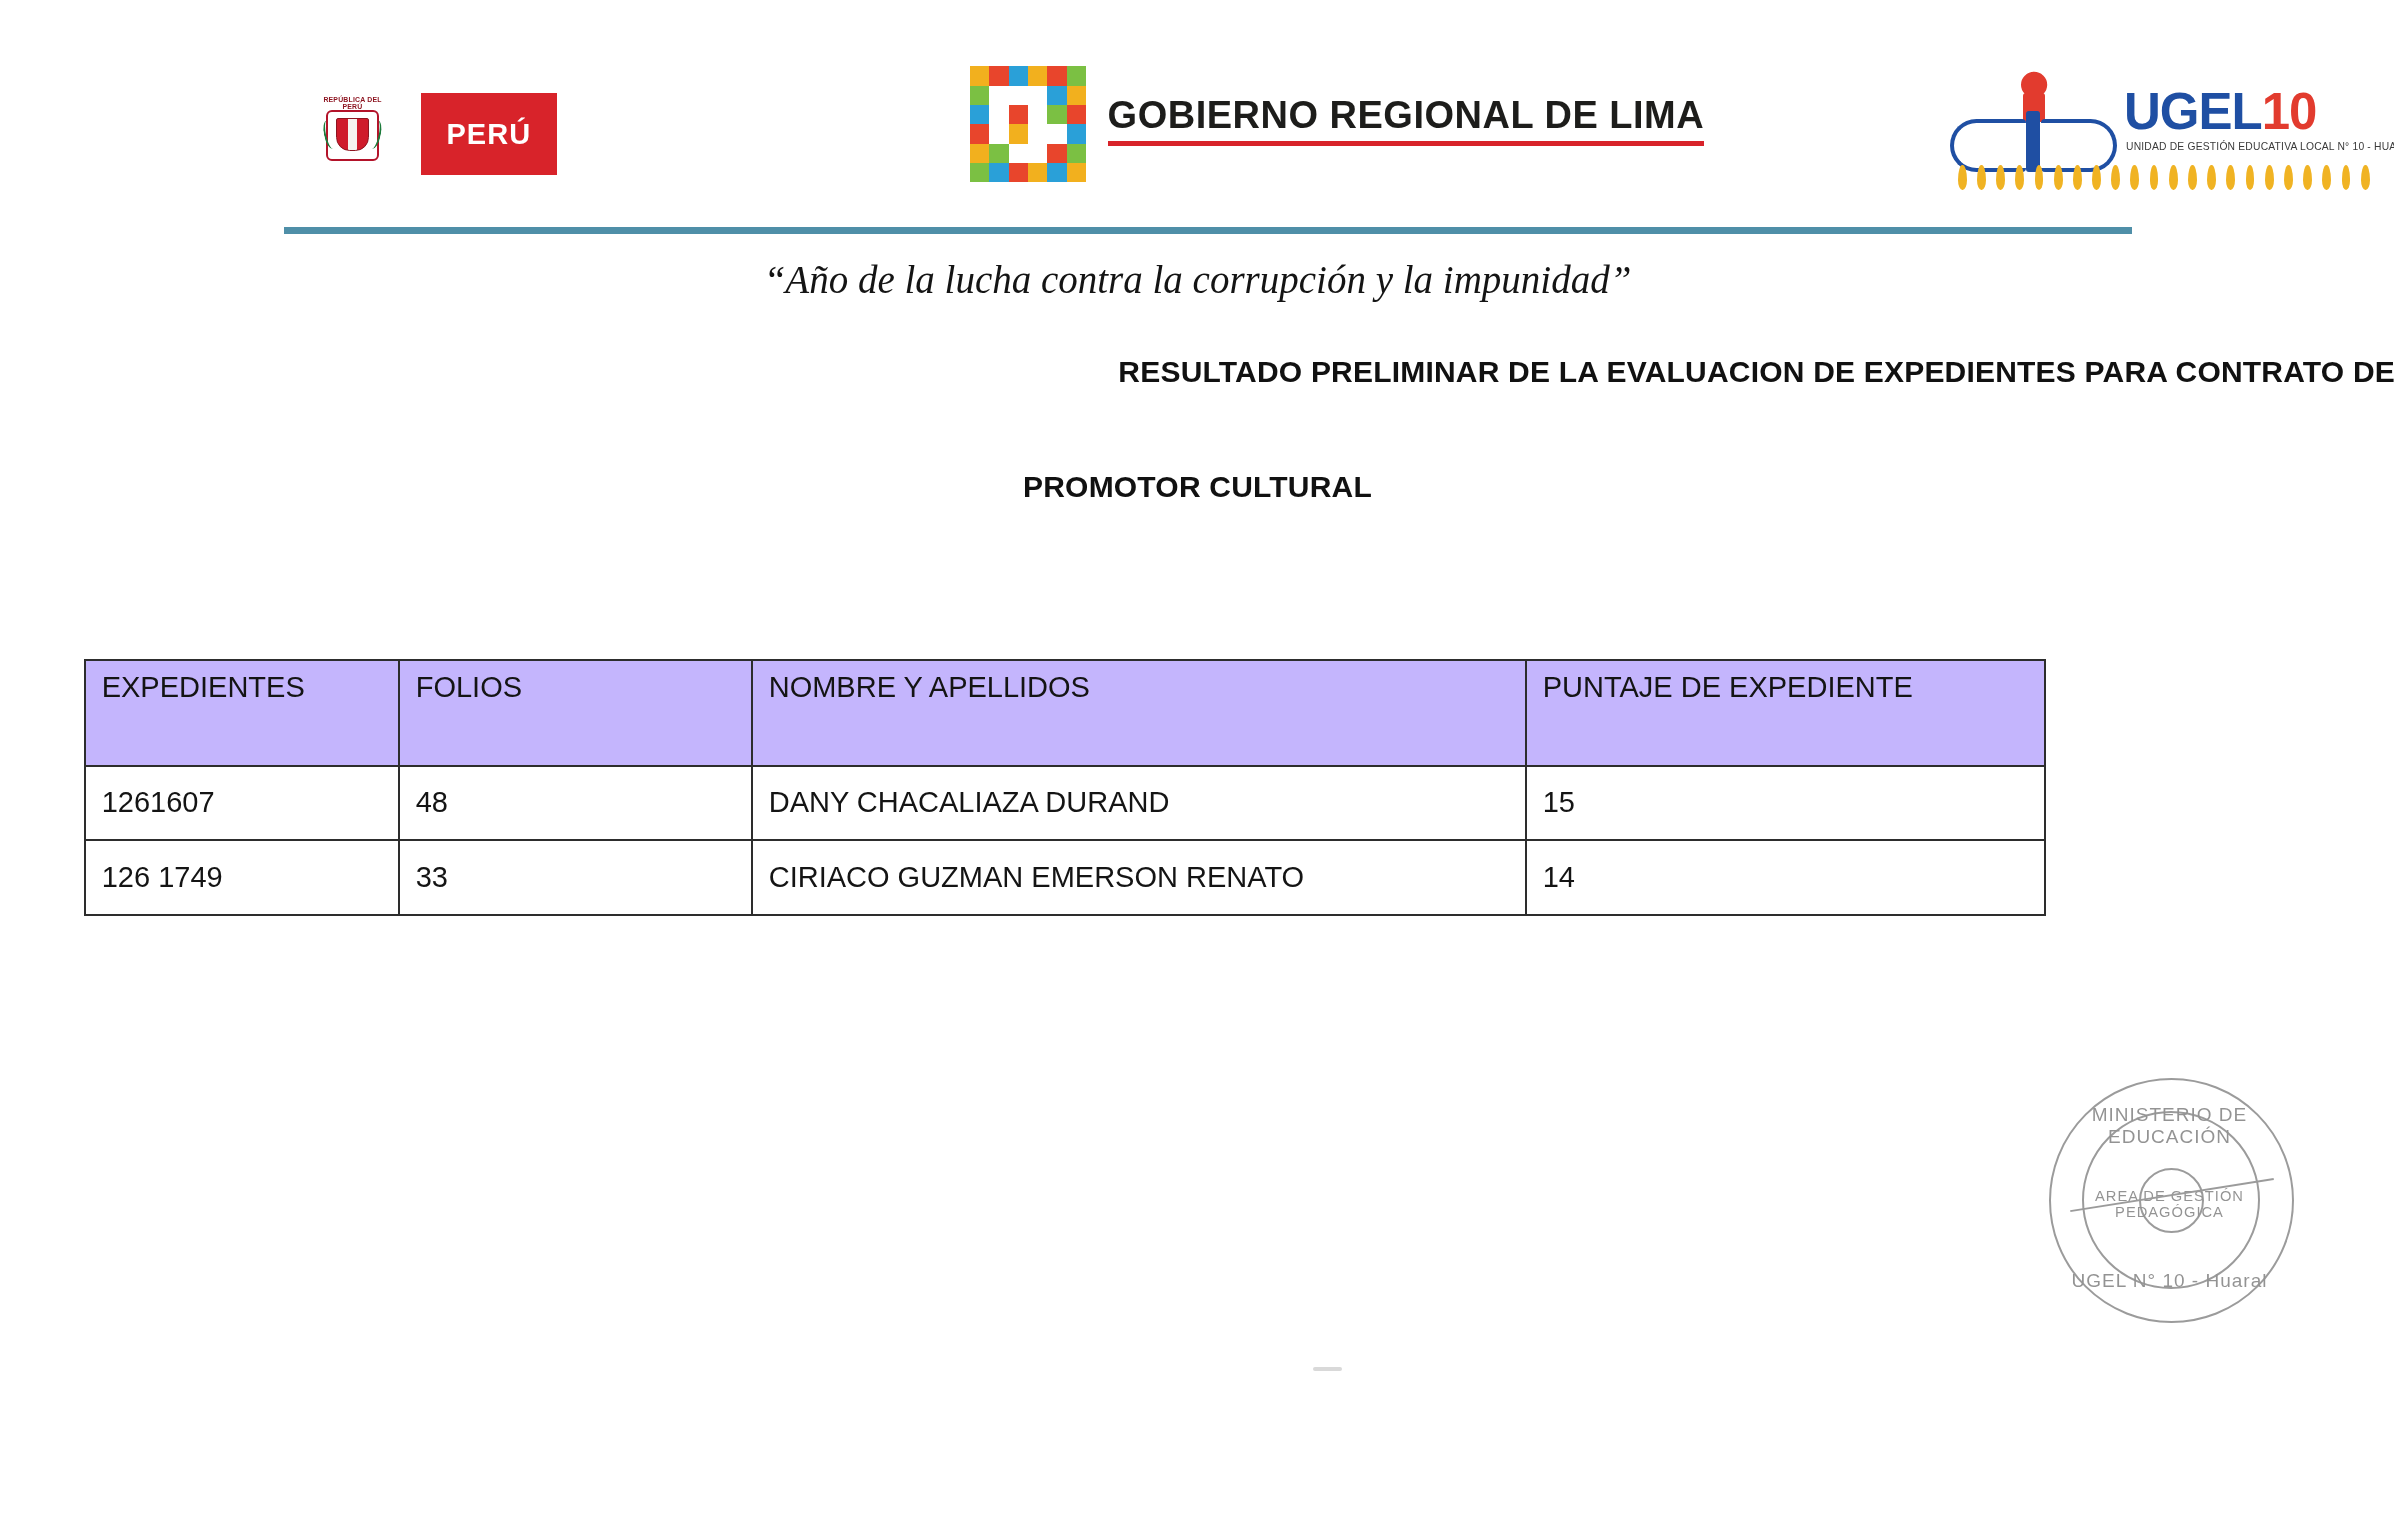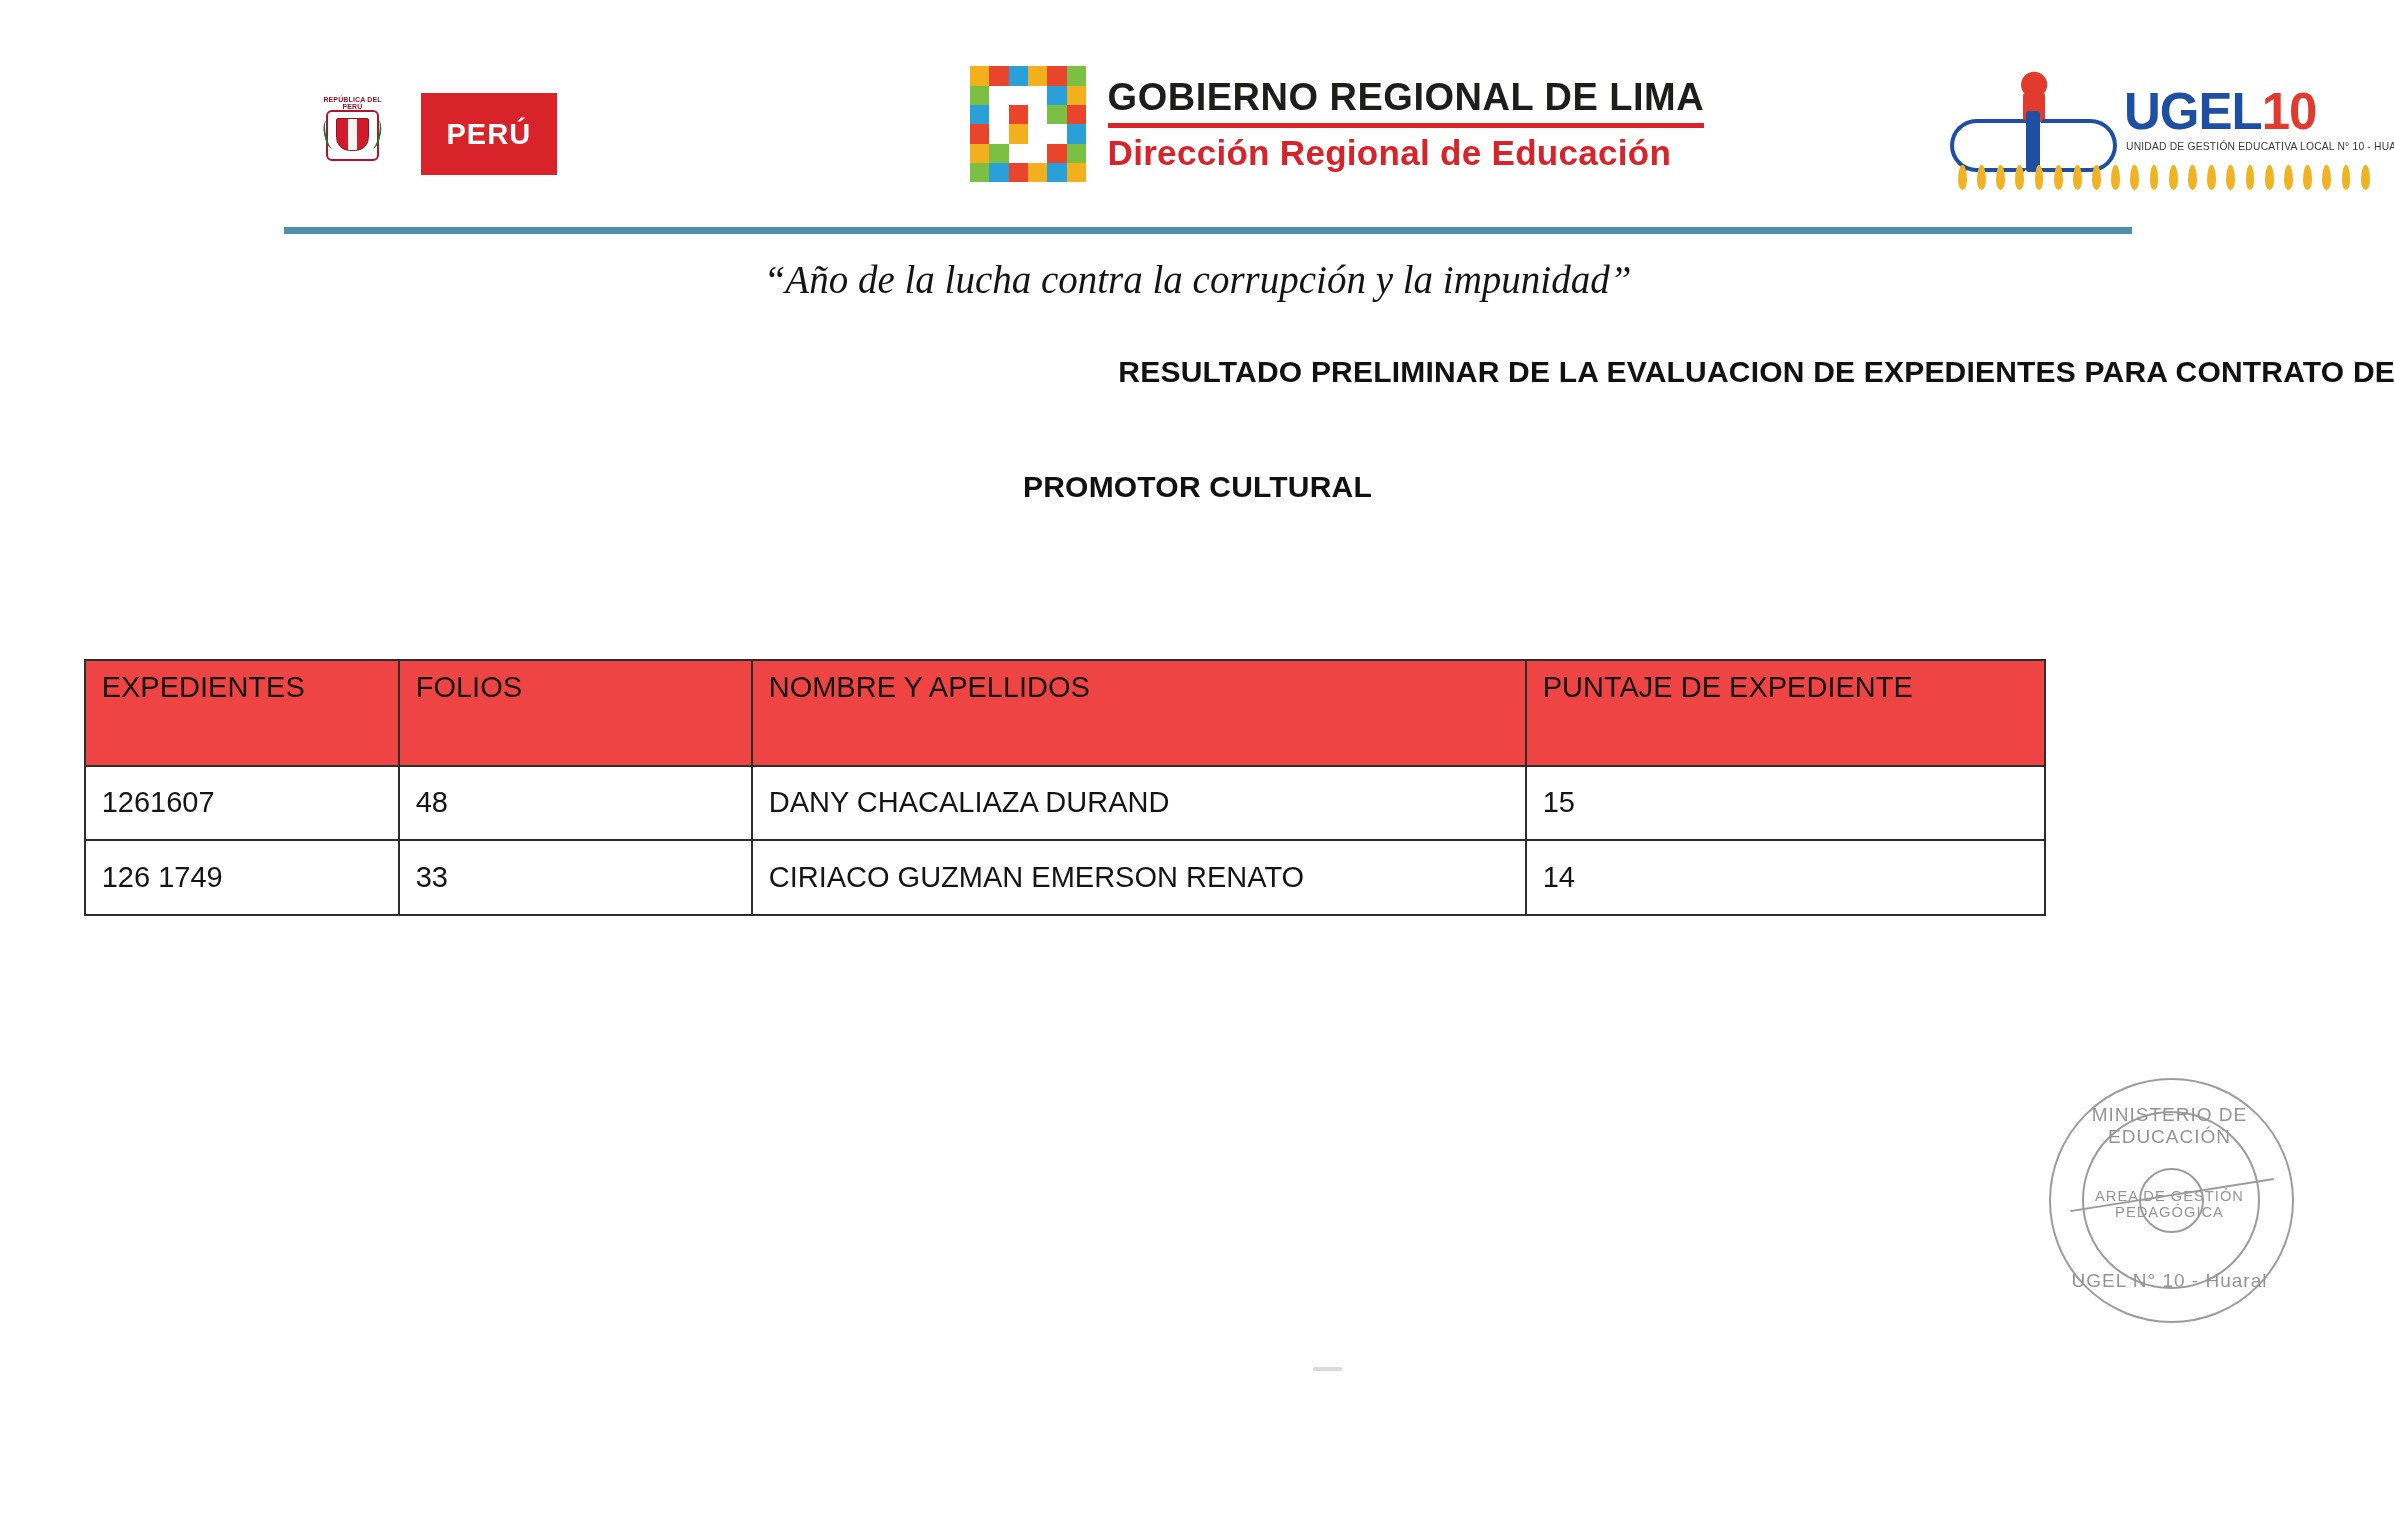--- a/index.html
+++ b/index.html
@@ -303,21 +303,21 @@
   }
   table.results th, table.results td {
     border: 2px solid #2d2d2d;
     text-align: left;
     vertical-align: top;
     padding: 9.8px 13.7px 9.8px 15.7px;
     font-weight: normal;
     color: #141414;
   }
   table.results thead th {
-    background: #ef4444;
+    background: #c4b5fd;
     height: 84px;
     vertical-align: top;
   }
   table.results tbody td { height: 53px; vertical-align: middle; }
   col.c-exp { width: 314px; }
   col.c-fol { width: 353px; }
   col.c-nom { width: 774px; }
   col.c-pun { width: 519px; }
 
   
@@ -431,21 +431,20 @@
         <span style="background:#7bc043"></span>
           <span style="background:#2aa0d8"></span>
           <span style="background:#e8452c"></span>
           <span style="background:#f2b01e"></span>
           <span style="background:#2aa0d8"></span>
           <span style="background:#f2b01e"></span>
       </div>
       <div class="grl-text">
         <div class="grl-line1">GOBIERNO REGIONAL DE LIMA</div>
         <div class="grl-rule"></div>
-        <div class="grl-line2">Dirección Regional de Educación</div>
       </div>
     </div>
 
     <div class="ugel-block">
       <div class="ugel-book">
         <div class="book-flame"></div>
         <div class="book-i"></div>
         <div class="book-left"></div>
         <div class="book-spine"></div>
         <div class="book-right"></div>

